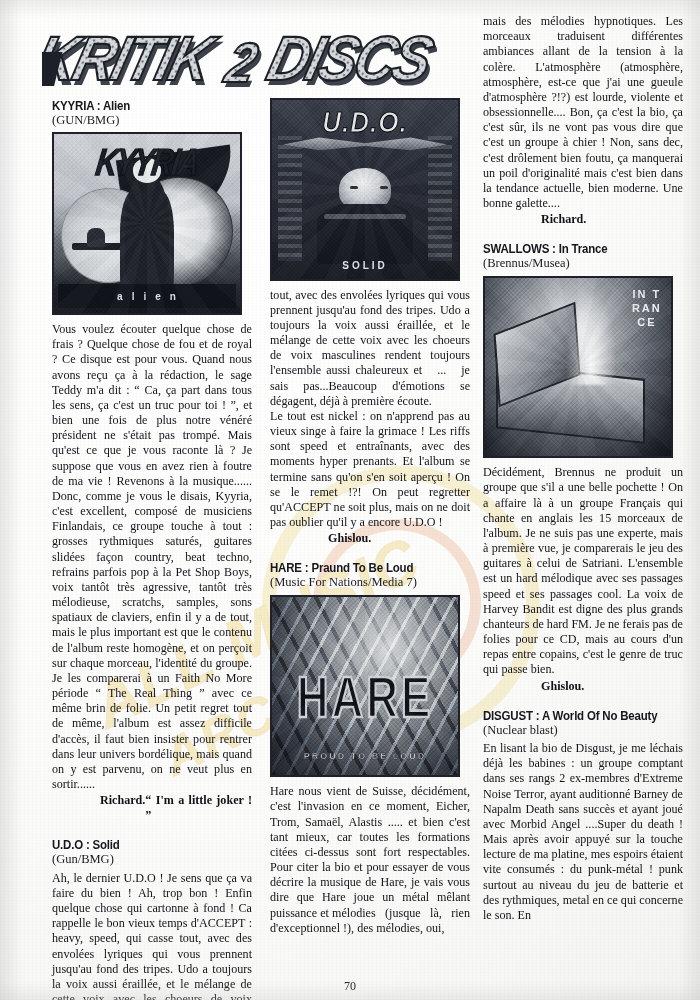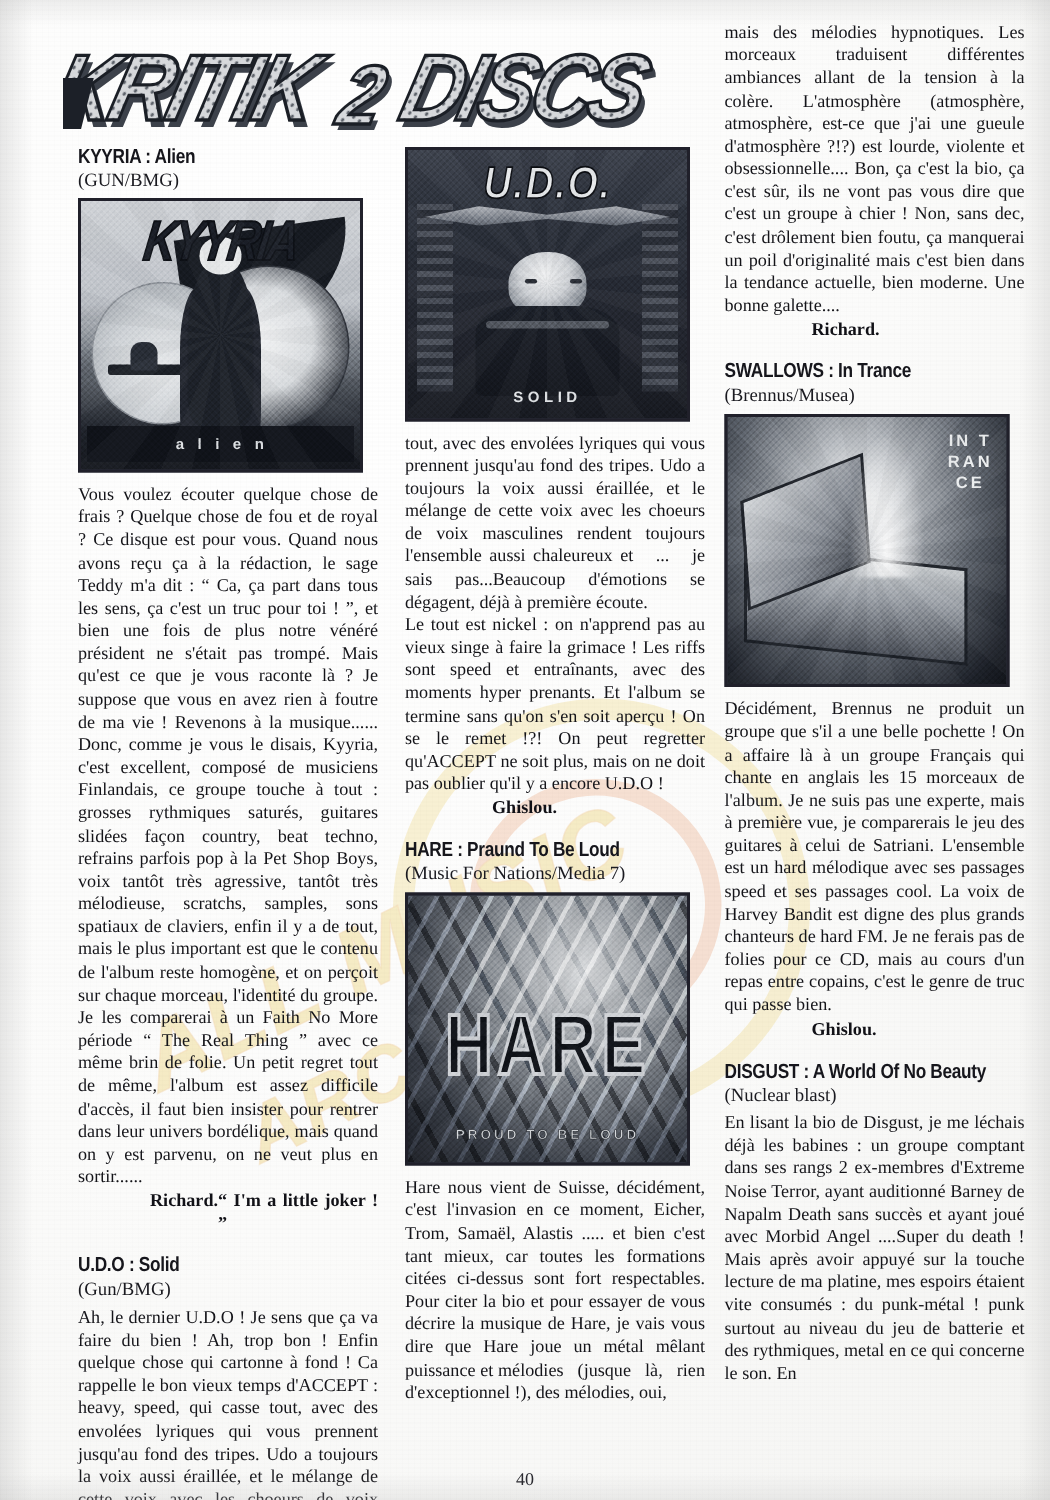--- a/index.html
+++ b/index.html
@@ -565,14 +565,14 @@
 
     <div>
       <div class="review-title">DISGUST : A World Of No Beauty</div>
       <div class="review-label">(Nuclear blast)</div>
       <p class="body">En lisant la bio de Disgust, je me léchais déjà les babines : un groupe comptant dans ses rangs 2 ex-membres d'Extreme Noise Terror, ayant auditionné Barney de Napalm Death sans succès et ayant joué avec Morbid Angel ....Super du death ! Mais après avoir appuyé sur la touche lecture de ma platine, mes espoirs étaient vite consumés : du punk-métal ! punk surtout au niveau du jeu de batterie et des rythmiques, metal en ce qui concerne le son. En</p>
     </div>
   </div>
 
   <div class="edge-shade"></div>
 
-  <div class="page-number">40</div>
+  <div class="page-number">70</div>
 </div>
 
 </body></html>

